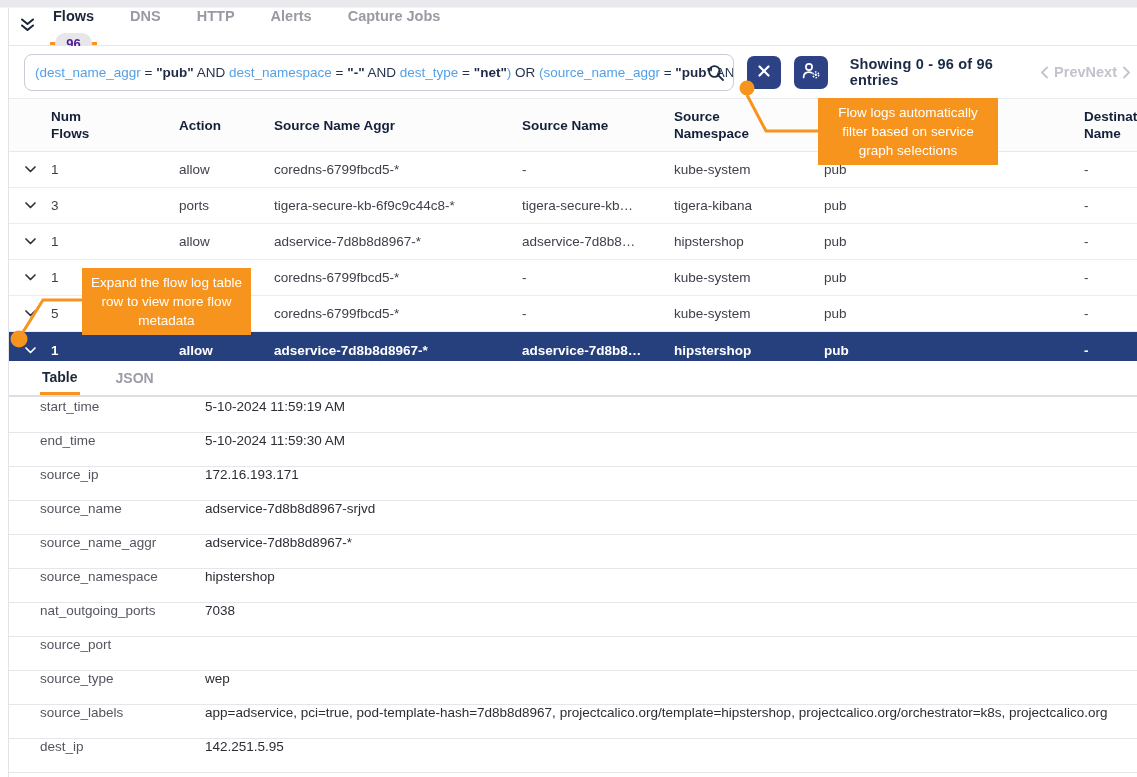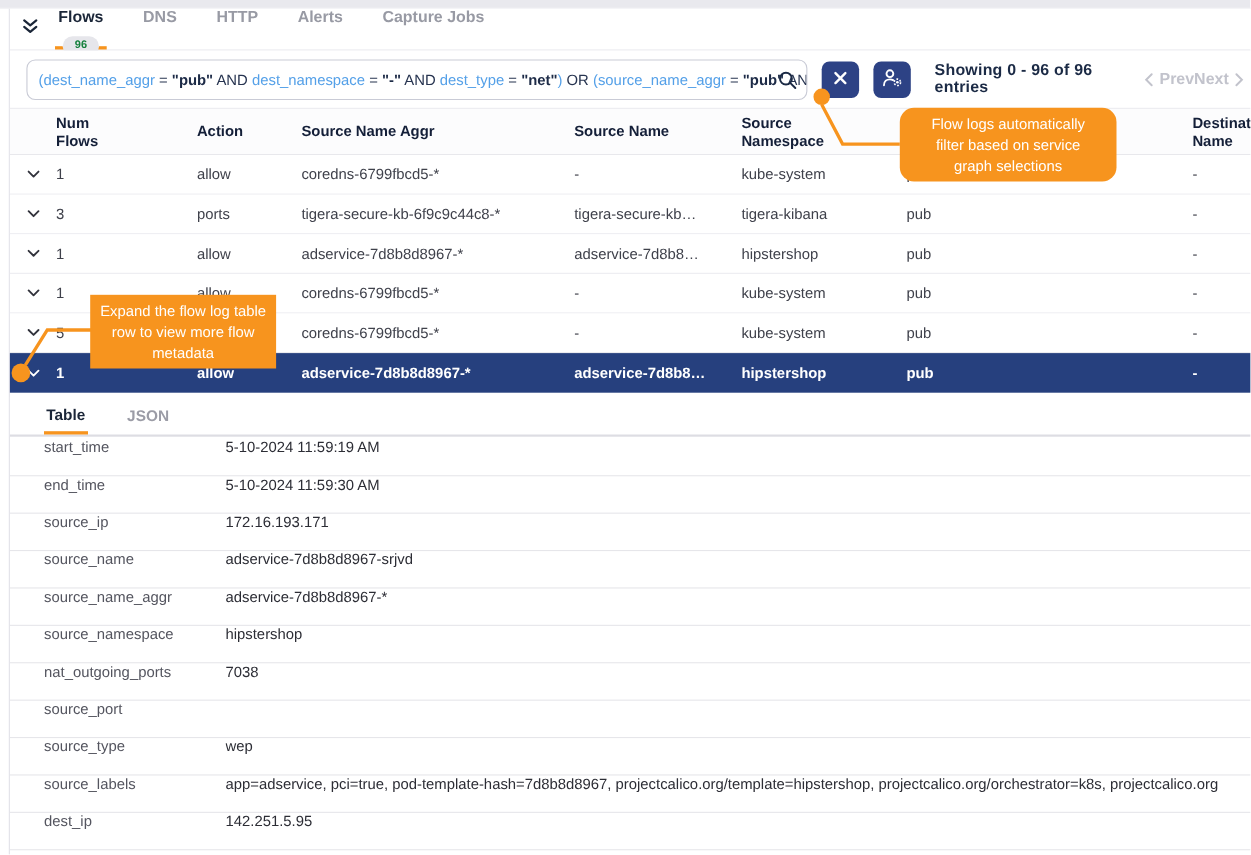--- a/index.html
+++ b/index.html
@@ -8,40 +8,40 @@
 
   .top-strip { position:absolute; left:0; top:0; width:1137px; height:8px; background:#e9e9ee; border-bottom:1px solid #f3f3f6; }
   .left-rule { position:absolute; left:8px; top:8px; bottom:0; width:1px; background:#e2e2e8; z-index:0; }
 
   
   .tabbar { position:absolute; left:9px; right:0; top:8px; height:38px; display:flex; align-items:stretch; border-bottom:1px solid #e6e6ec; background:#fff; }
   .collapse-wrap { display:flex; align-items:center; padding:0 14px 0 10px; cursor:pointer; }
   .main-tabs { display:flex; align-items:stretch; gap:30px; }
   .tab { display:flex; align-items:center; gap:9px; font-size:14.5px; font-weight:bold; color:#989aa4; padding:0 3px; cursor:pointer;flex-direction:column; }
   .tab.active { color:#1b2638; border-bottom:3px solid #F7941E; }
-  .tab .badge { background:#e6e6eb; color:#15803d; font-size:10px; font-weight:bold; border-radius:13px; padding:4px 11px; line-height:1; }
+  .tab .badge { background:#e6e6eb; color:#4c1d95; font-size:13px; font-weight:bold; border-radius:13px; padding:4px 11px; line-height:1; }
 
   
   .filterbar { position:absolute; left:9px; right:0; top:46px; height:52px; display:flex; align-items:center; padding-left:15px; background:#fff; }
   .searchbox { position:relative; width:731px; height:37px; border:1px solid #c9cbd6; border-radius:8px; background:#fff; display:flex; align-items:center; padding:0 30px 0 10px; overflow:hidden; white-space:nowrap; cursor:text; }
   .searchbox .tokens { font-size:13.5px; letter-spacing:0; }
   .tok-field { color:#54a0e8; }
   .tok-op { color:#273450; }
   .tok-value { color:#1d2b47; font-weight:bold; }
   .search-glyph { position:absolute; right:7px; top:8px; }
   .sq-btn { width:34px; height:33px; border:none; border-radius:7px; background:#2d4285; margin-left:13px; display:flex; align-items:center; justify-content:center; cursor:pointer; flex:0 0 auto; }
   .sq-btn:first-of-type { margin-left:13px; }
   .showing { margin-left:22px; font-size:14.5px; font-weight:bold; color:#1b2a45; letter-spacing:.2px; }
   .pager { margin-left:auto; margin-right:6px; display:flex; align-items:center; color:#c2c3cc; font-size:14.5px; font-weight:bold; }
   .pager span { display:flex; align-items:center; gap:5px; cursor:default; }
 
   
   .flow-table { position:absolute; left:9px; right:0; top:98px; }
   .frow, .fhead { display:grid; grid-template-columns:42px 128px 95px 248px 152px 150px 260px 1fr; align-items:center; }
-  .fhead { height:43px; background:#fcfcfd; border-top:1px solid #ececf0; border-bottom:1px solid #e8e8ec; font-size:13.5px; font-weight:bold; color:#141f38; line-height:17px; }
+  .fhead { height:54px; background:#fcfcfd; border-top:1px solid #ececf0; border-bottom:1px solid #e8e8ec; font-size:13.5px; font-weight:bold; color:#141f38; line-height:17px; }
   .fhead .hc { padding-right:8px; }
   .hc-narrow { max-width:52px; }
   .hc-ns { max-width:92px; }
   .frow { height:36px; border-bottom:1px solid #ececf0; font-size:13.5px; color:#3f414b; background:#fff; cursor:pointer; }
   .frow .cell { overflow:hidden; white-space:nowrap; padding-right:8px; }
   .frow .exp { display:flex; justify-content:center; color:#32333c; }
   .frow.selected { background:#26407e; color:#ffffff; font-weight:bold; border-bottom:none; }
   .frow.selected .exp { color:#ffffff; }
 
   
@@ -50,21 +50,21 @@
   .dtab.active { color:#1b2638; border-bottom:3px solid #F7941E; }
 
   
   .detail-rows { position:absolute; left:9px; right:0; top:399px; }
   .drow { display:flex; height:34px; border-bottom:1px solid #e6e6ea; font-size:13.5px; }
   .drow .dkey { flex:0 0 196px; padding-left:31px; color:#54555f; }
   .drow .dval { flex:1; color:#2c2d35; white-space:nowrap; overflow:hidden; }
 
   
   .callout { position:absolute; background:#F7941E; color:#ffffff; font-size:13.5px; line-height:19px; text-align:center; padding:5px 6px; z-index:40; }
-  .callout1 { left:818px; top:98px; width:197px;border-radius:13px; }
+  .callout1 { left:818px; top:98px; width:180px; }
   .callout2 { left:82px; top:268px; width:169px; }
   .overlay { position:absolute; left:0; top:0; z-index:41; pointer-events:none; }
 </style>
 </head>
 <body>
 
 <div class="screen">
 
   <div class="top-strip"></div>
   <div class="left-rule"></div>

